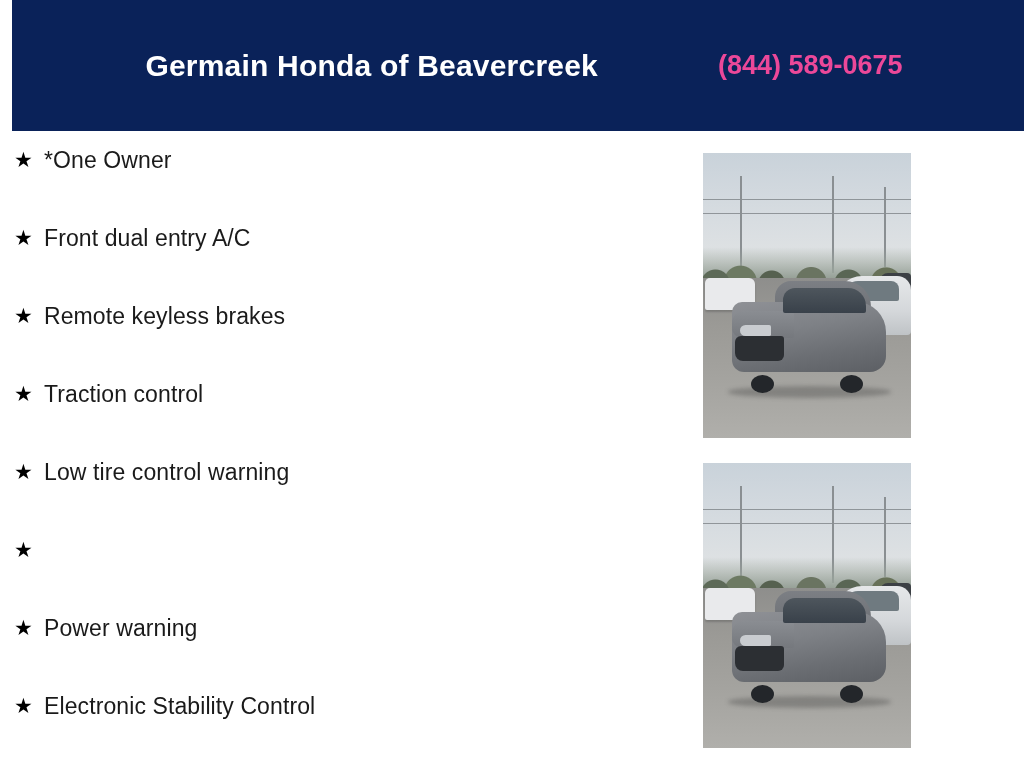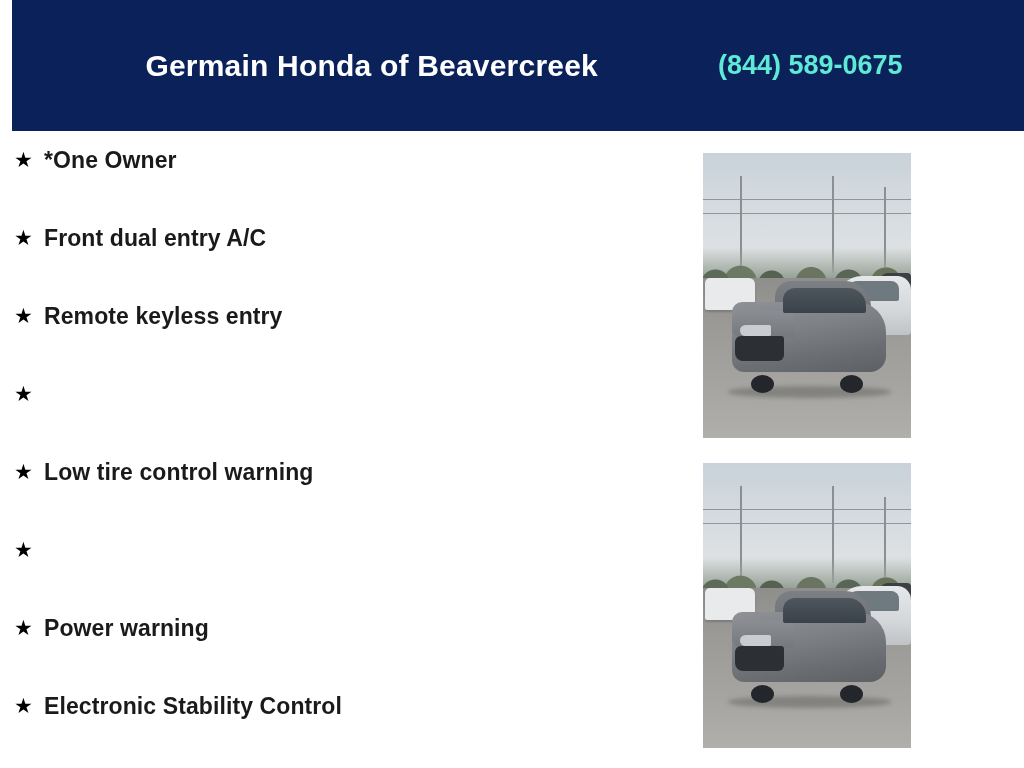--- a/index.html
+++ b/index.html
@@ -39,21 +39,21 @@
     padding: 0 60px;
   }
   .dealer-name {
     color: #ffffff;
     font-size: 30px;
     font-weight: bold;
     letter-spacing: 0.2px;
     white-space: nowrap;
   }
   .dealer-phone {
-    color: #5eead4;
+    color: #ec4899;
     font-size: 27px;
     font-weight: bold;
     white-space: nowrap;
   }
 
   
   .content {
     position: absolute;
     left: 0;
     top: 131px;
@@ -77,21 +77,20 @@
     font-size: 21px;
     line-height: 30px;
     color: #000000;
     text-align: left;
   }
   .feature-label {
     font-size: 23px;
     line-height: 30px;
     color: #1a1a1a;
     letter-spacing: 0.1px;
-    font-weight: bold;
   }
 
   
   .photo {
     position: absolute;
     width: 208px;
     height: 285px;
     overflow: hidden;
     background: #b9bcbe;
   }
@@ -259,25 +258,26 @@
         <span class="feature-label">*One Owner</span>
       </div>
 
       <div class="feature">
         <span class="bullet">★</span>
         <span class="feature-label">Front dual entry A/C</span>
       </div>
 
       <div class="feature">
         <span class="bullet">★</span>
-        <span class="feature-label">Remote keyless entry</span>
-      </div>
-
-      <div class="feature">
-        <span class="bullet">★</span>
+        <span class="feature-label">Remote keyless brakes</span>
+      </div>
+
+      <div class="feature">
+        <span class="bullet">★</span>
+        <span class="feature-label">Traction control</span>
       </div>
 
       <div class="feature">
         <span class="bullet">★</span>
         <span class="feature-label">Low tire control warning</span>
       </div>
 
       <div class="feature">
         <span class="bullet">★</span>
       </div>

